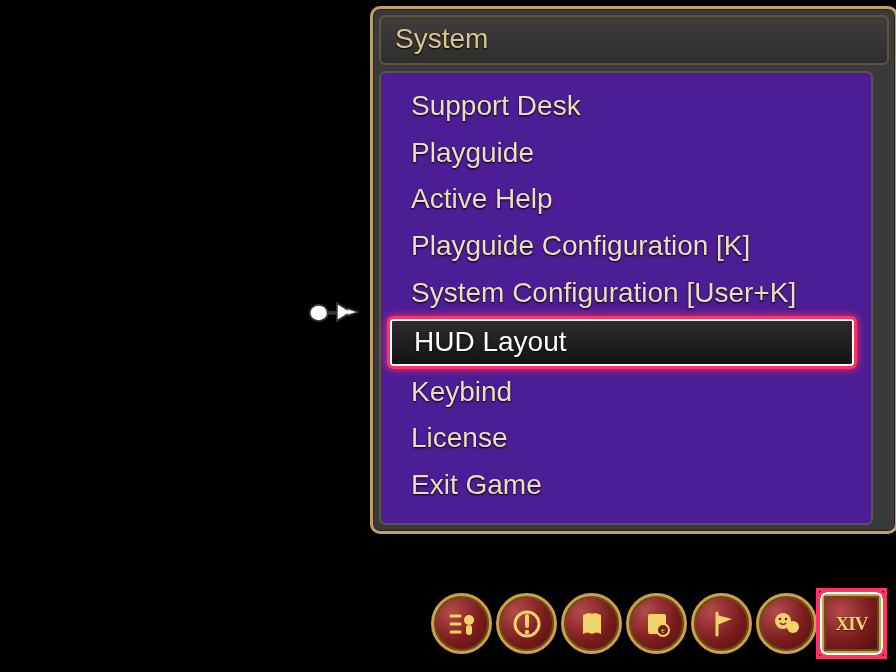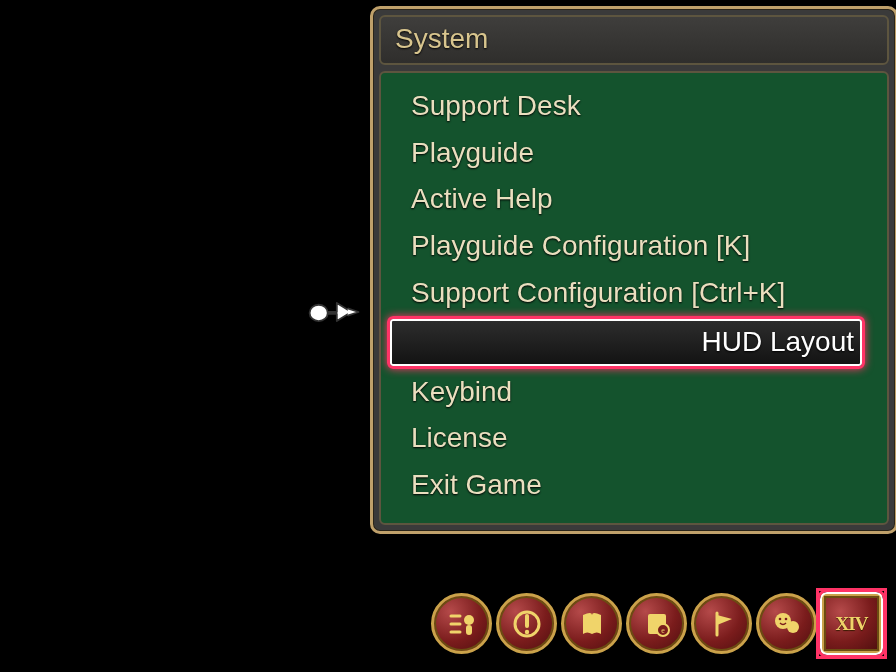--- a/index.html
+++ b/index.html
@@ -18,45 +18,44 @@
     margin:6px;
     padding:6px 14px 8px 14px;
     border:2px solid #5d553f;
     border-radius:6px;
     background:linear-gradient(#3f3e3c,#2f2e2c);
     color:#d8c58e;
     font-size:28px;
     text-shadow:0 1px 2px #000;
   }
   .menu-body{
-    margin:0 6px 6px 6px;
-    padding:10px 28px 14px 12px;
+    margin:0 22px 6px 6px;
+    padding:10px 20px 14px 12px;
     border:2px solid #5d553f;
     border-radius:6px;
-    background:#14532d;
+    background:#4c1d95;
   }
   .menu-item{
     position:relative;
     padding:4px 8px 4px 18px;
     color:#eadfbf;
     font-size:28px;
     line-height:1.38;
     text-shadow:0 1px 2px #000;
     white-space:nowrap;
     border-radius:6px;
   }
   .menu-item.selected{
     color:#fff;
     background:linear-gradient(#2e2e2e,#121212);
     border:3px solid #ff3366;
     box-shadow:0 0 8px #ff3366, inset 0 0 0 2px #fff;
     margin-left:-6px;
     margin-right:-6px;
     padding-left:24px;
-    text-align:right;
   }
   
   .hand{
     position:absolute;
     left:306px; top:292px;
     width:58px; height:40px;
   }
   .hand svg{width:100%;height:100%;filter:drop-shadow(0 2px 2px #000);}
   
   .tray{
@@ -114,21 +113,21 @@
     </svg>
   </div>
 
   <div class="menu">
     <div class="menu-header">System</div>
     <div class="menu-body">
       <div class="menu-item">Support Desk</div>
       <div class="menu-item">Playguide</div>
       <div class="menu-item">Active Help</div>
       <div class="menu-item">Playguide Configuration [K]</div>
-      <div class="menu-item">Support Configuration [Ctrl+K]</div>
+      <div class="menu-item">System Configuration [User+K]</div>
       <div class="menu-item selected">HUD Layout</div>
       <div class="menu-item">Keybind</div>
       <div class="menu-item">License</div>
       <div class="menu-item">Exit Game</div>
     </div>
   </div>
 
   <div class="tray">
     <div class="coin">
       <svg viewBox="0 0 34 34">

